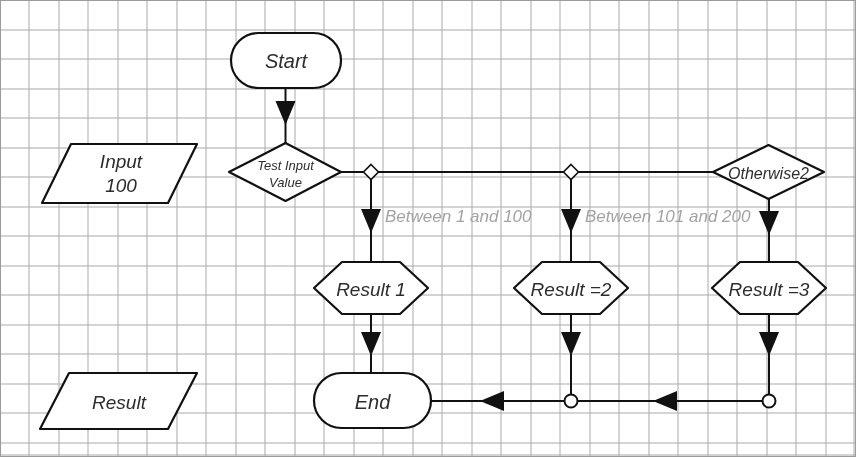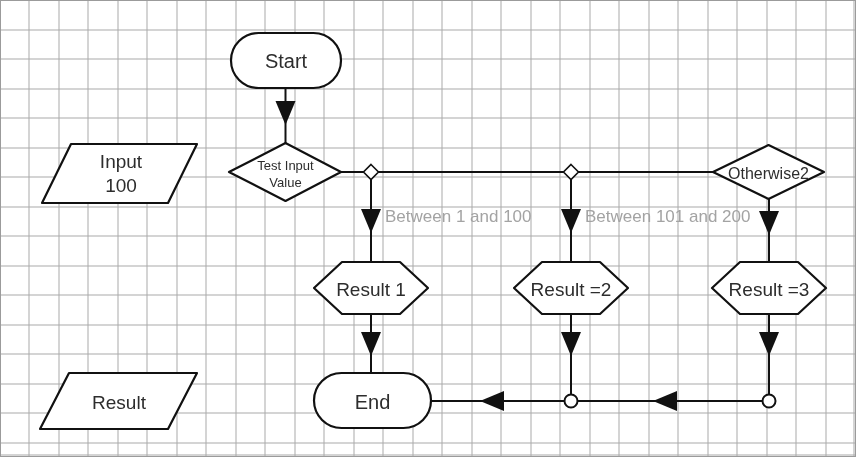--- a/index.html
+++ b/index.html
@@ -13,20 +13,21 @@
     width: 856px;
     height: 457px;
     box-sizing: border-box;
     border: 1px solid #9b9b9b;
     background-color: #ffffff;
     background-image:
       repeating-linear-gradient(to right, #a9a9a9 0, #a9a9a9 1px, transparent 1px, transparent 29.5px),
       repeating-linear-gradient(to bottom, #a9a9a9 0, #a9a9a9 1px, transparent 1px, transparent 29.5px);
     background-position: -1.5px -1.5px;
     overflow: hidden;
+    font-style: italic;
   }
   svg { display: block; }
   .shape {
     fill: #ffffff;
     stroke: #111111;
     stroke-width: 2.2;
     stroke-linejoin: round;
   }
   .edge {
     stroke: #111111;

